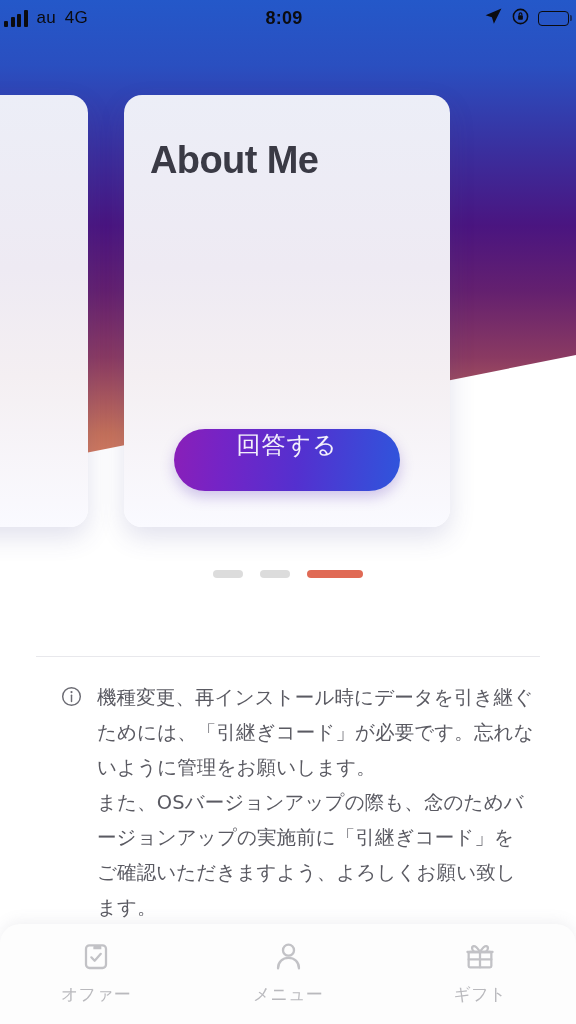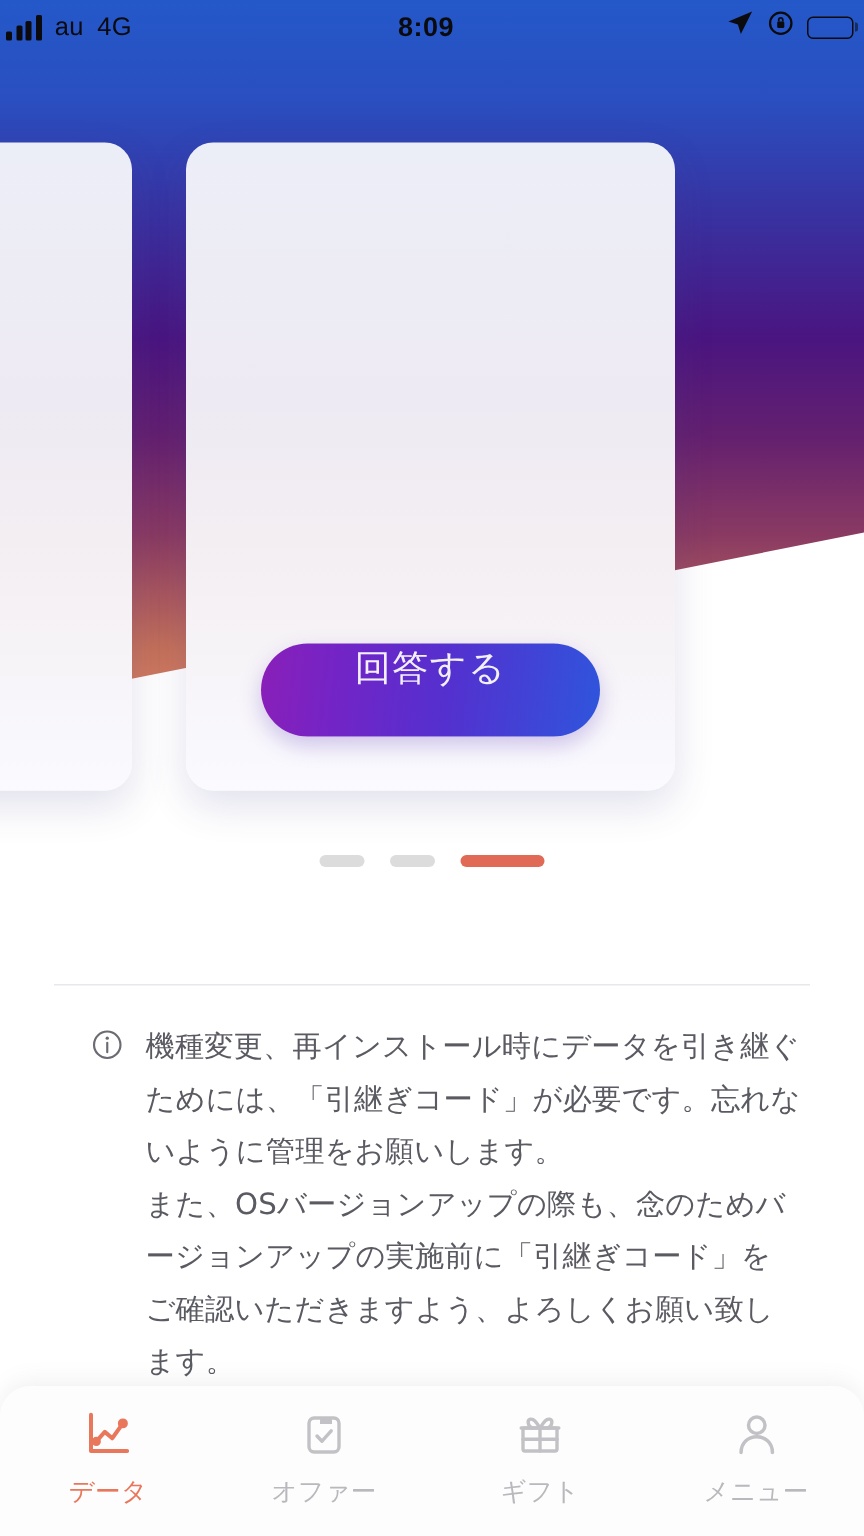--- a/index.html
+++ b/index.html
@@ -323,20 +323,21 @@
 </div>
 
 <div class="carousel">
 
   <div class="card card-prev">
     
     
   </div>
 
   <div class="card card-main">
+    <div class="card-title">About Me</div>
     <div class="cta">
       <span class="cta-label">回答する</span>
     </div>
   </div>
 
 </div>
 
 <div class="dots">
   <span class="dot"></span>
   <span class="dot"></span>
@@ -352,61 +353,50 @@
       <circle cx="12" cy="7.4" r="1.15" fill="#6b6b73" stroke="none"></circle>
       <path d="M12 10.6 V17.2" stroke-linecap="round"></path>
     </svg>
   </span>
   <div class="notice-text">機種変更、再インストール時にデータを引き継ぐためには、「引継ぎコード」が必要です。忘れないように管理をお願いします。
 また、OSバージョンアップの際も、念のためバージョンアップの実施前に「引継ぎコード」をご確認いただきますよう、よろしくお願い致します。</div>
 </div>
 
 <div class="tabbar">
 
-  <div class="tab active">
-    <span class="tab-icon">
-      <svg width="34" height="34" viewBox="0 0 24 24" fill="none" stroke="#e8775c" stroke-width="1.9" stroke-linecap="round" stroke-linejoin="round">
-        <path d="M4 3 V20 H21"></path>
-        <path d="M6.5 15.5 L10.5 11 L14 14 L19 7"></path>
-        <circle cx="6.5" cy="15.5" r="1.2" fill="#e8775c"></circle>
-        <circle cx="19" cy="7" r="1.4" fill="#e8775c"></circle>
-      </svg>
-    </span>
-    <span class="tab-label">データ</span>
-  </div>
 
   <div class="tab">
     <span class="tab-icon">
       <svg width="32" height="32" viewBox="0 0 24 24" fill="none" stroke="#c2c2c6" stroke-width="1.7" stroke-linecap="round" stroke-linejoin="round">
         <rect x="4.5" y="4" width="15" height="17" rx="2.6"></rect>
         <path d="M10 4 h4.6 a1.4 1.4 0 0 1 1.4 1.4 v1.6 h-6 v-1.6 a1.4 1.4 0 0 1 1.4 -1.4 z" fill="#c2c2c6" stroke="none"></path>
         <path d="M8.5 13 L11 15.6 L15.6 10.4"></path>
       </svg>
     </span>
     <span class="tab-label">オファー</span>
   </div>
 
+
+  <div class="tab">
+    <span class="tab-icon">
+      <svg width="33" height="33" viewBox="0 0 24 24" fill="none" stroke="#c2c2c6" stroke-width="1.7" stroke-linecap="round" stroke-linejoin="round">
+        <circle cx="12" cy="7.4" r="4"></circle>
+        <path d="M4.4 20.6 C4.4 15.9 7.8 13 12 13 C16.2 13 19.6 15.9 19.6 20.6"></path>
+      </svg>
+    </span>
+    <span class="tab-label">メニュー</span>
+  </div>
 
   <div class="tab">
     <span class="tab-icon">
       <svg width="32" height="32" viewBox="0 0 24 24" fill="none" stroke="#c2c2c6" stroke-width="1.7" stroke-linecap="round" stroke-linejoin="round">
         <rect x="3.5" y="9" width="17" height="11.5" rx="1"></rect>
         <path d="M2.6 9 h18.8"></path>
         <path d="M12 9 V20.5"></path>
         <path d="M3.5 14.6 h17"></path>
         <path d="M12 9 C10.4 6.6 9.2 4.2 7.2 4.6 C5.4 5 5.8 8.2 8.2 9"></path>
         <path d="M12 9 C13.6 6.6 14.8 4.2 16.8 4.6 C18.6 5 18.2 8.2 15.8 9"></path>
       </svg>
     </span>
     <span class="tab-label">ギフト</span>
   </div>
 
-  <div class="tab">
-    <span class="tab-icon">
-      <svg width="33" height="33" viewBox="0 0 24 24" fill="none" stroke="#c2c2c6" stroke-width="1.7" stroke-linecap="round" stroke-linejoin="round">
-        <circle cx="12" cy="7.4" r="4"></circle>
-        <path d="M4.4 20.6 C4.4 15.9 7.8 13 12 13 C16.2 13 19.6 15.9 19.6 20.6"></path>
-      </svg>
-    </span>
-    <span class="tab-label">メニュー</span>
-  </div>
-
 </div>
 
 </body></html>

